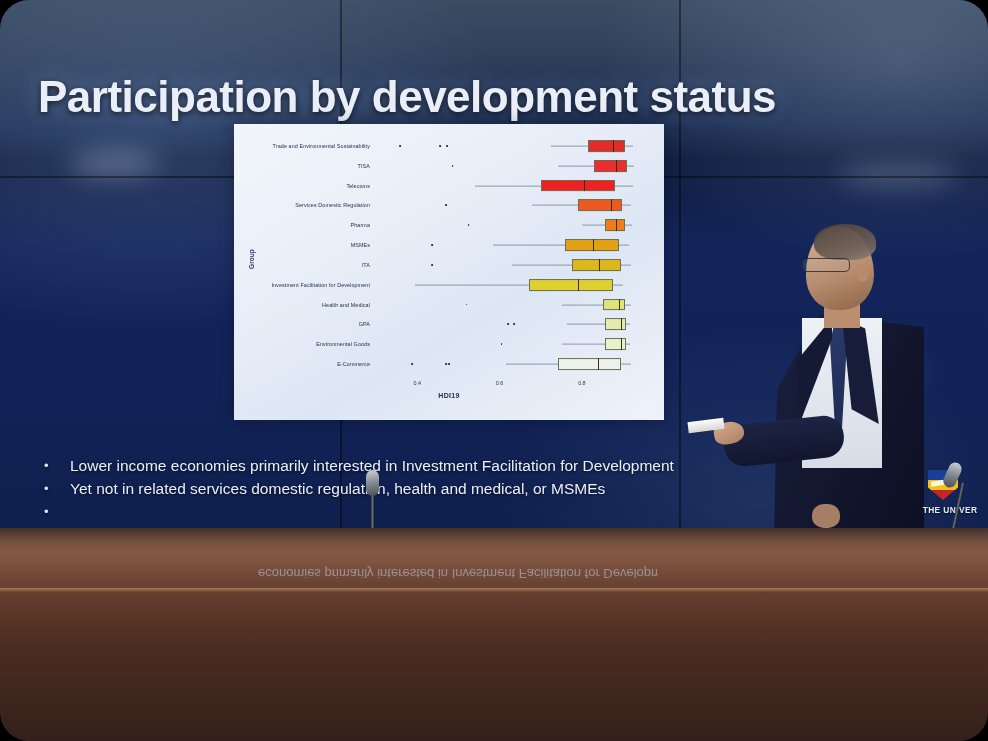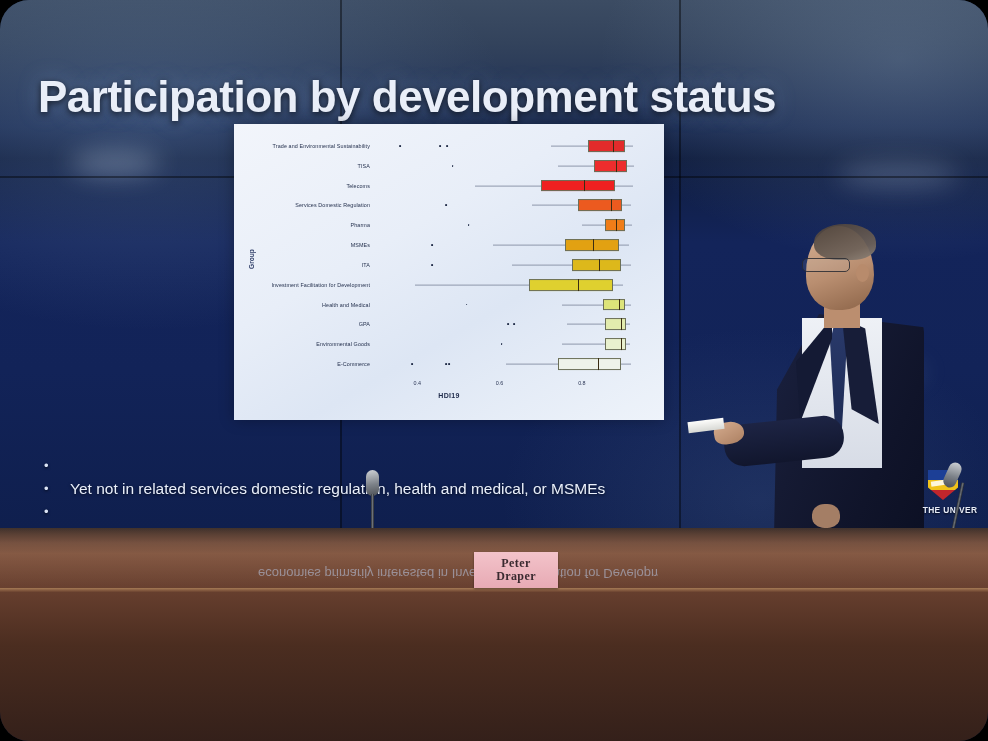--- a/index.html
+++ b/index.html
@@ -265,20 +265,21 @@
       </div>
     <div id="axis-y-title" style="left: 14px; top: 145px;">Group</div>
     <div id="axis-x-title" style="top: 268px;">HDI19</div>
   </div>
 
 
 
   <div id="bullets">
     <div class="bullet">
       <span class="dot">•</span>
+      <span class="txt">Lower income economies primarily interested in Investment Facilitation for Development</span>
     </div>
     <div class="bullet">
       <span class="dot">•</span>
       <span class="txt">Yet not in related services domestic regulation, health and medical, or MSMEs</span>
     </div>
     <div class="bullet">
       <span class="dot">•</span>
     </div>
   </div>
 
@@ -343,18 +344,14 @@
     <div class="cap"></div>
   </div>
 
   <div id="desk"></div>
   <div id="desk-gloss"></div>
   <div id="desk-edge"></div>
   <div id="reflection">
     <span>economies primarily interested in Investment Facilitation for Development</span>
   </div>
 
-  <div class="namecard">
-    <span>Peter</span>
-    <span>Draper</span>
-  </div>
 
 </div>
 
 </body></html>

